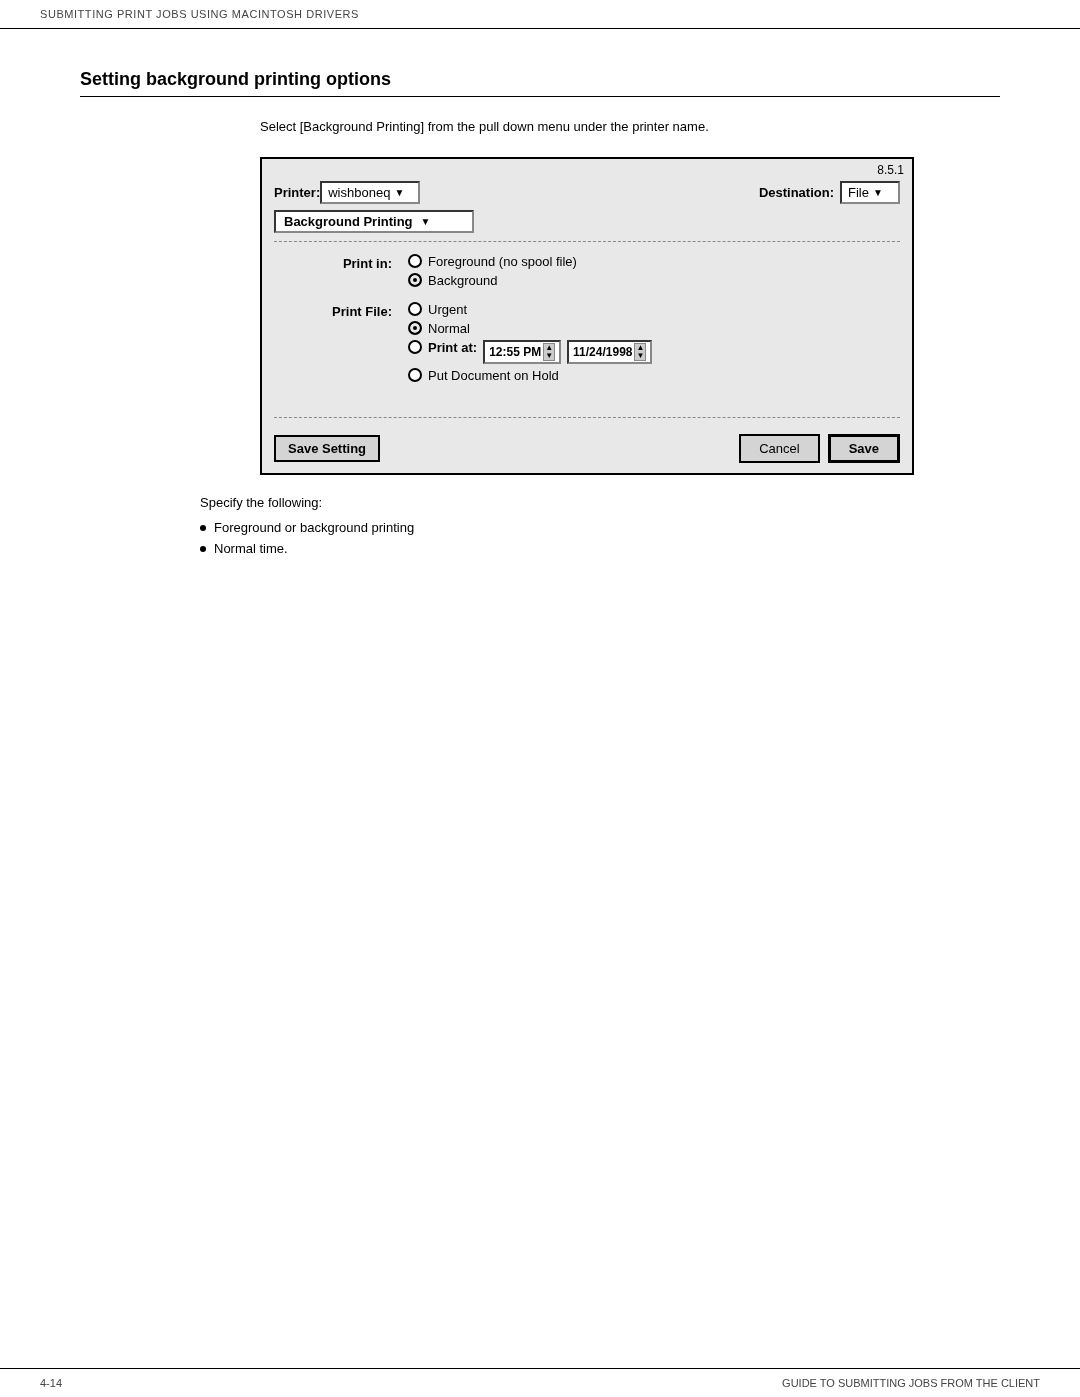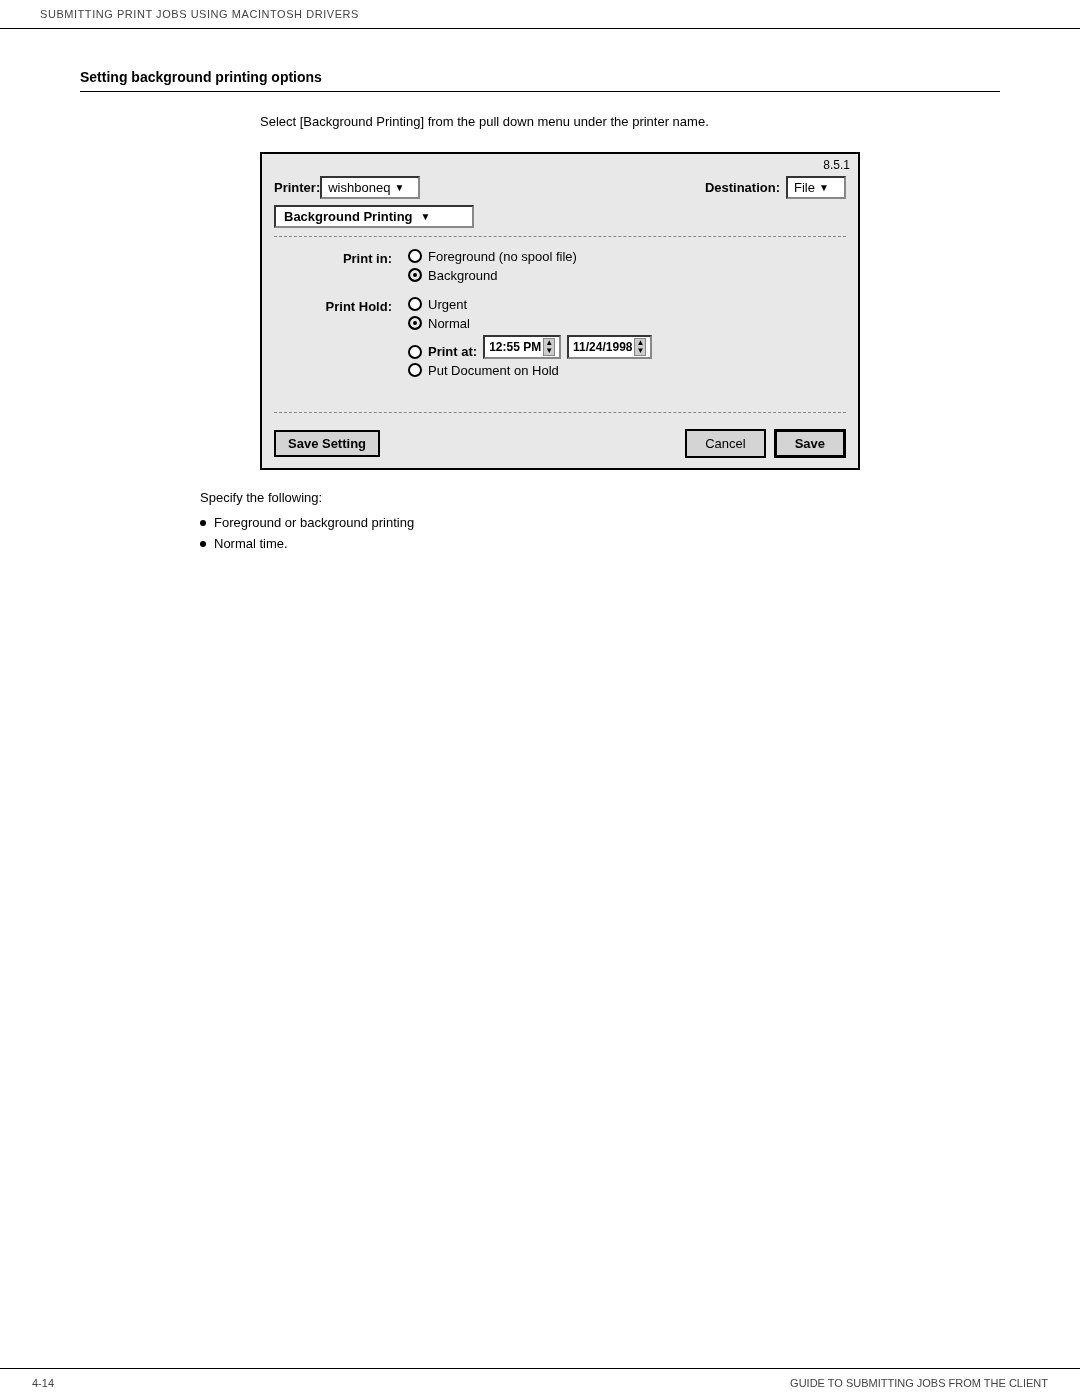--- a/index.html
+++ b/index.html
@@ -23,55 +23,55 @@
       color: #444;
     }
 
     
     .page-footer {
       position: absolute;
       bottom: 0;
       left: 0;
       right: 0;
       border-top: 1px solid #000;
-      padding: 8px 32px;
+      padding: 8px 40px;
       font-size: 11px;
       display: flex;
       justify-content: space-between;
       color: #444;
     }
 
     
     .main-content {
       padding: 40px 80px 80px 80px;
     }
 
     
     .section-heading {
-      font-size: 14px;
+      font-size: 18px;
       font-weight: bold;
       border-bottom: 1px solid #000;
       padding-bottom: 6px;
       margin-bottom: 20px;
     }
 
     
     .intro-text {
       margin-left: 180px;
       margin-bottom: 20px;
       font-size: 13px;
       line-height: 1.5;
       max-width: 480px;
     }
 
     
     .dialog-box {
       border: 2px solid #000;
       margin: 0 auto;
-      width: 600px;
+      width: 654px;
       background: #e8e8e8;
       padding: 0;
       margin-left: 180px;
     }
 
     .dialog-version {
       text-align: right;
       padding: 4px 8px 0 8px;
       font-size: 12px;
       color: #000;
@@ -205,21 +205,21 @@
       box-shadow: inset 0 0 0 3px #e8e8e8;
     }
 
     .radio-circle.empty {
       background: white;
     }
 
     
     .print-at-row {
       display: flex;
-      align-items: flex-end;
+      align-items: flex-start;
       gap: 6px;
       font-size: 13px;
       font-weight: bold;
     }
 
     .time-input {
       border: 2px inset #888;
       background: white;
       padding: 1px 4px;
       font-size: 12px;
@@ -369,21 +369,21 @@
             <span>Foreground (no spool file)</span>
           </div>
           <div class="radio-row">
             <div class="radio-circle selected"></div>
             <span>Background</span>
           </div>
         </div>
       </div>
 
       <div class="option-group">
-        <span class="option-label">Print Hold:</span>
+        <span class="option-label">Print File:</span>
         <div class="radio-options">
 
           <div class="radio-row">
             <div class="radio-circle empty"></div>
             <span>Urgent</span>
           </div>
 
           <div class="radio-row">
             <div class="radio-circle selected"></div>
             <span>Normal</span>

